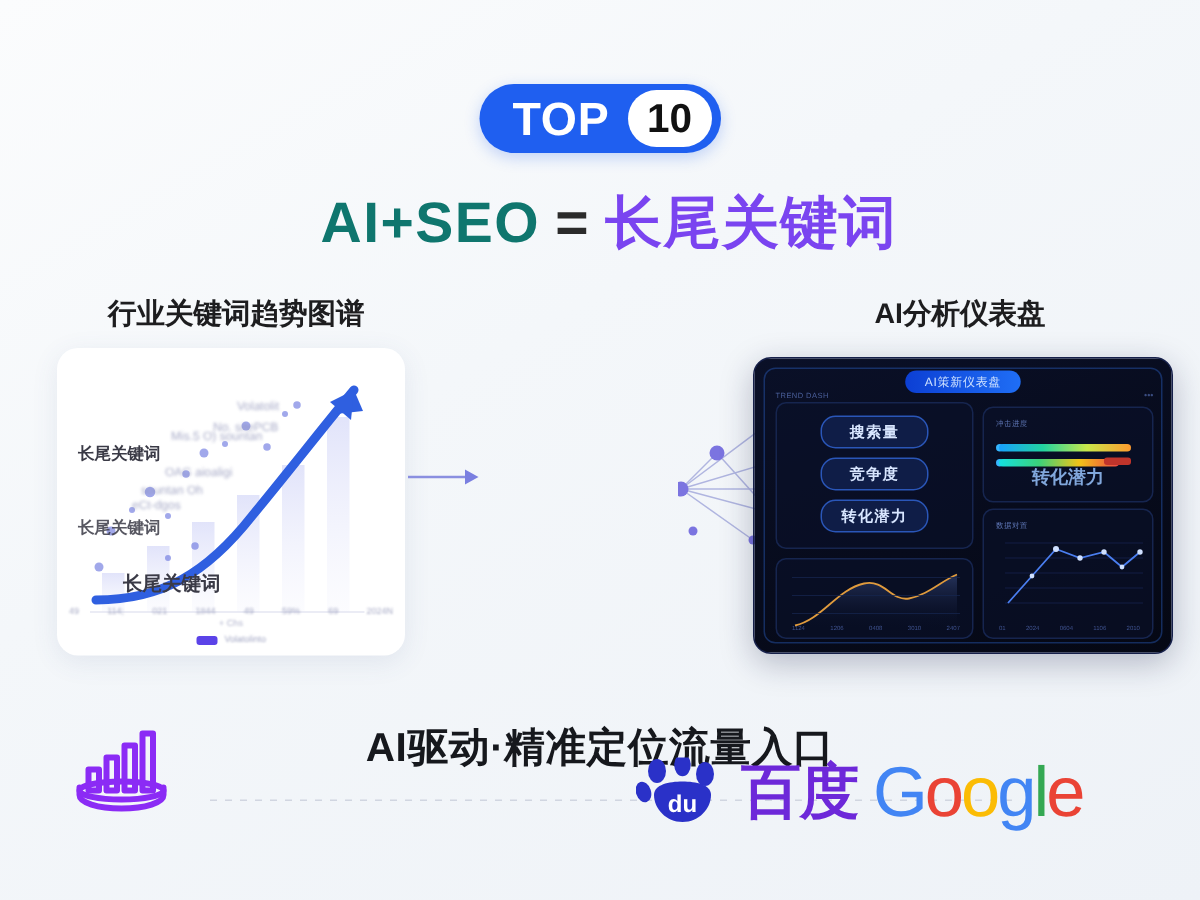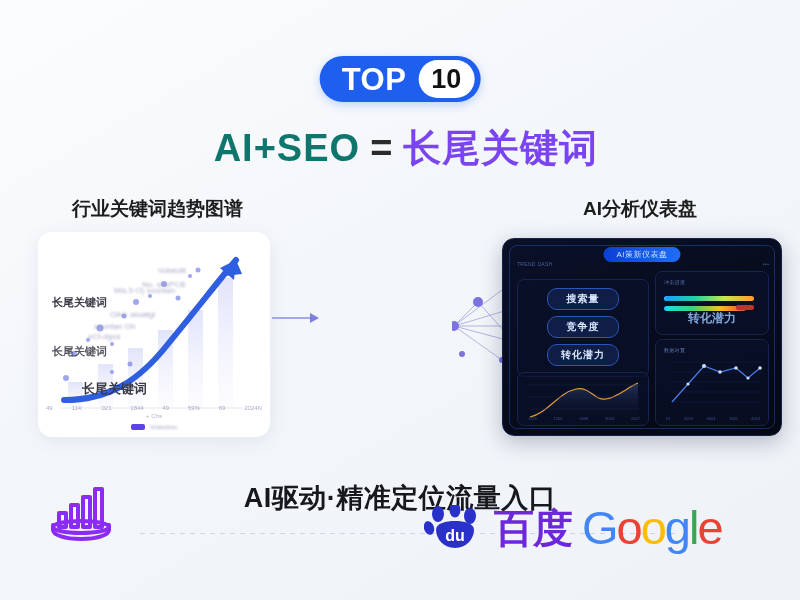--- a/index.html
+++ b/index.html
@@ -118,21 +118,21 @@
     position:absolute;left:50%;top:8px;transform:translateX(-50%);
     background:linear-gradient(90deg,#0c3fd4,#1f6ef5);
     border-radius:9px;padding:2px 13px;font-size:8px;color:#cfe2ff;
     white-space:nowrap;letter-spacing:.5px;filter:blur(.35px);
   }
   .dash-sub{position:absolute;left:14px;top:22px;font-size:5px;color:#4a5f9a;
             filter:blur(.5px);letter-spacing:.3px;}
   .dash-dots{position:absolute;right:12px;top:22px;font-size:6px;color:#3a4c80;}
   .panel{position:absolute;border:1px solid #16254f;border-radius:7px;
          background:rgba(10,17,42,.6);}
-  .p-left{left:14px;top:40px;width:130px;height:96px;}
+  .p-left{left:14px;top:29px;width:130px;height:96px;}
   .p-lbot{left:14px;top:133px;width:130px;height:52px;}
   .p-rtop{left:152px;top:32px;width:112px;height:62px;}
   .p-rbot{left:152px;top:100px;width:112px;height:85px;}
   .pill{
     position:absolute;left:50%;transform:translateX(-50%);
     width:70px;height:20px;border-radius:10px;
     border:1px solid #2a56b8;background:rgba(16,32,78,.85);
     display:flex;align-items:center;justify-content:center;
     color:#d8e6ff;font-size:10px;font-weight:bold;letter-spacing:1px;
   }

